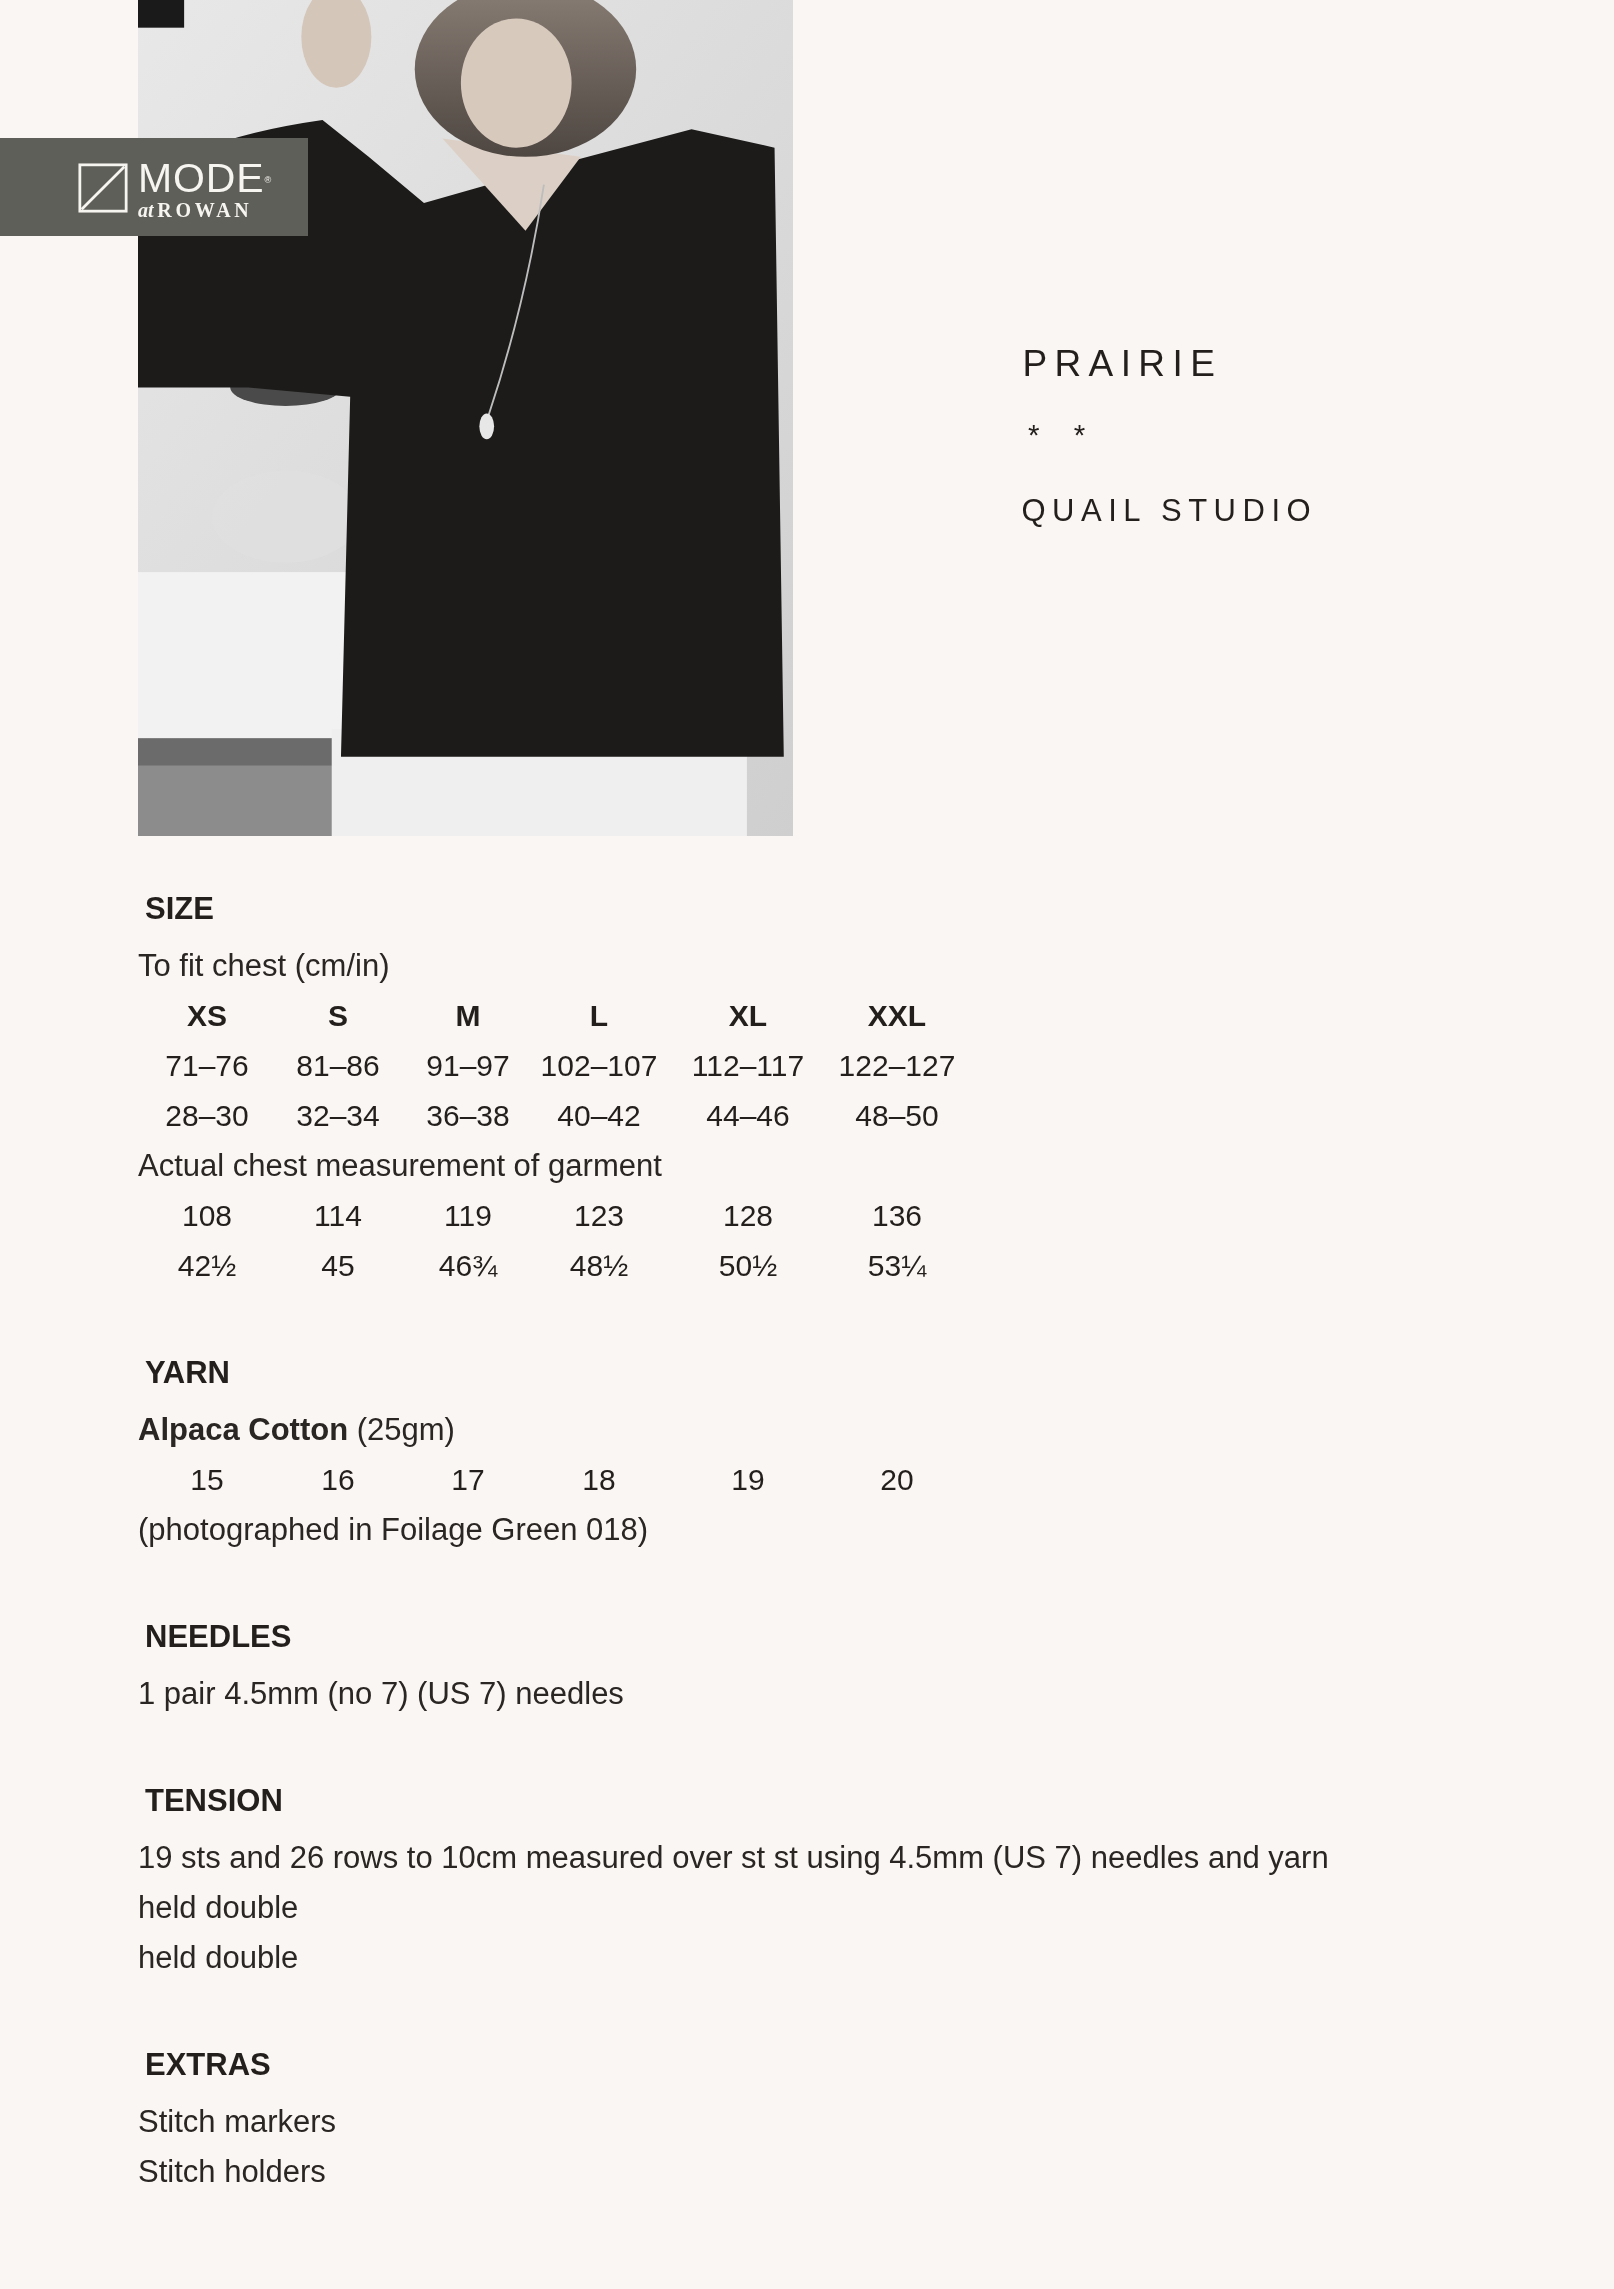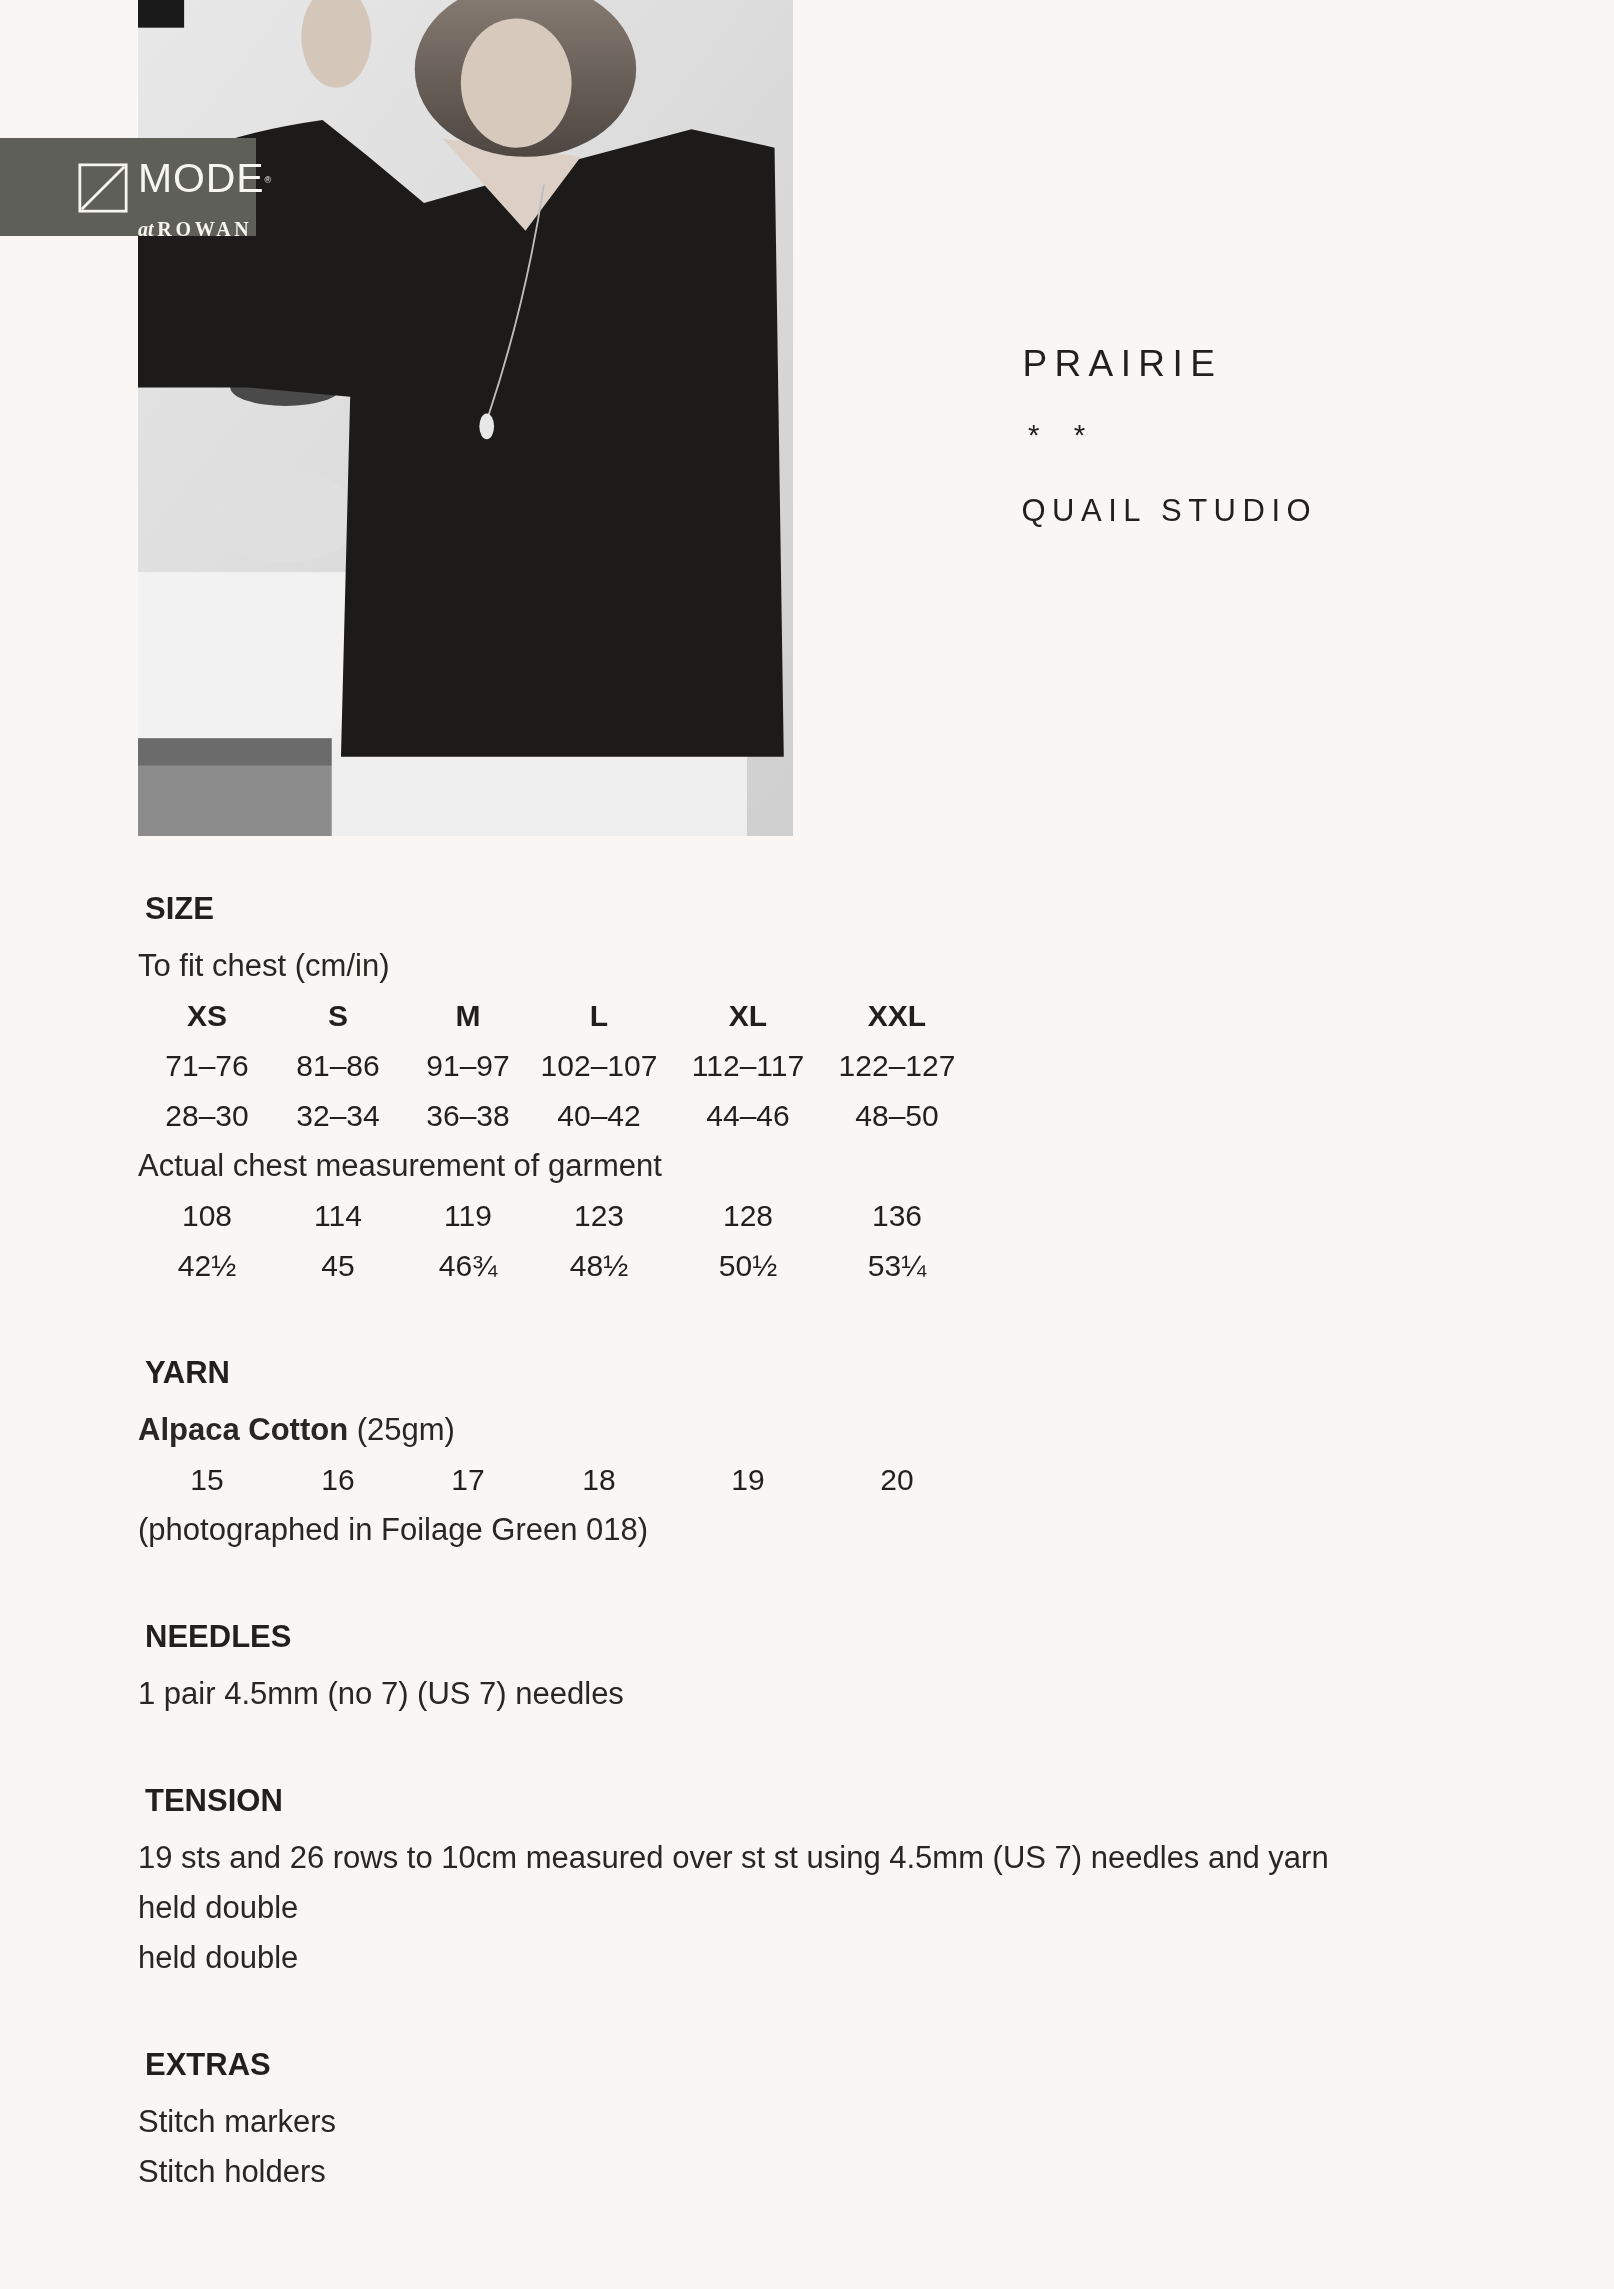--- a/index.html
+++ b/index.html
@@ -7,27 +7,27 @@
       width:1614px; height:2290px; position:relative; overflow:hidden;
       background:#f9f6f3; color:#231f1c;
       font-family:"Liberation Sans", "DejaVu Sans", sans-serif;
     }
     .photo {
       position:absolute; left:138px; top:0; width:655px; height:836px;
       overflow:hidden; background:#d9d9d9;
     }
     .photo svg { display:block; width:100%; height:100%; }
     .logo {
-      position:absolute; left:0; top:138px; width:256px; height:98px;
+      position:absolute; left:0; top:138px; width:308px; height:98px;
       background:#5f5f5a; display:flex; align-items:center;
     }
     .logo-mark { position:absolute; left:78px; top:25px; width:50px; height:50px; }
     .logo-text { position:absolute; left:138px; top:20px; color:#f7f5f0; }
     .logo-mode { font-family:"Liberation Sans", sans-serif; font-size:41px; letter-spacing:0.9px; line-height:41px; font-weight:normal; }
-    .logo-rowan { font-family:"Liberation Serif", serif; font-size:20px; letter-spacing:3.7px; line-height:22px; font-weight:bold; margin-top:19px; }
+    .logo-rowan { font-family:"Liberation Serif", serif; font-size:20px; letter-spacing:3.7px; line-height:22px; font-weight:bold; margin-top:0; }
     .logo-rowan i { font-weight:bold; letter-spacing:0; font-size:20px; margin-right:3.7px; }
     .reg { font-size:9.2px; vertical-align:top; position:relative; top:1.8px; }
 
     .title-block { position:absolute; left:1015px; top:341px; width:378px; }
     .title { font-size:37px; letter-spacing:7.4px; font-weight:normal; line-height:46px; margin-left:7.4px; }
     .stars { font-size:29.5px; margin-top:31px; letter-spacing:13px; margin-left:13px; line-height:33px; }
     .designer { font-size:31px; letter-spacing:6.5px; margin-top:41px; line-height:37px; margin-left:6.5px; }
 
     .content { position:absolute; left:138px; top:877px; width:1338px; }
     .h { font-weight:bold; font-size:31px; line-height:50px; margin:7px; }

